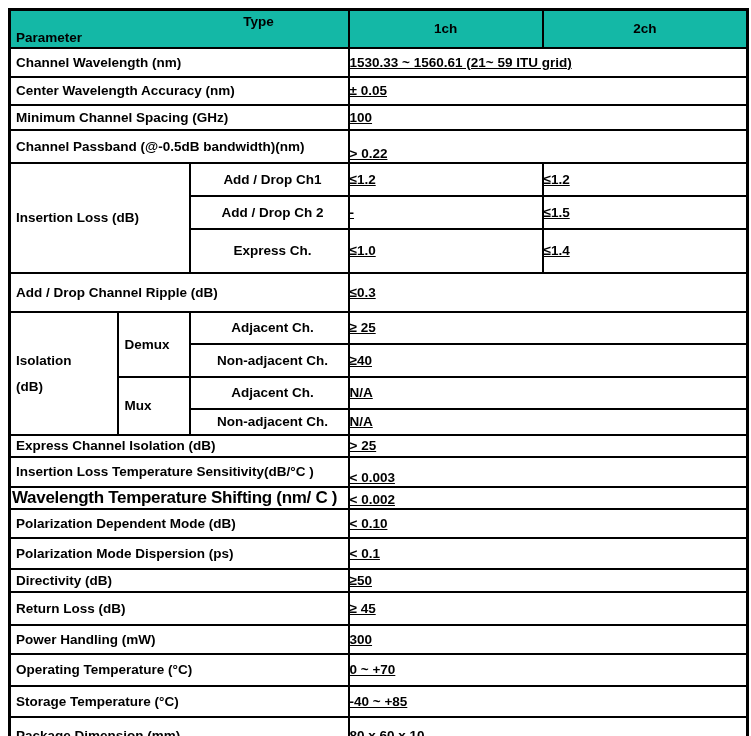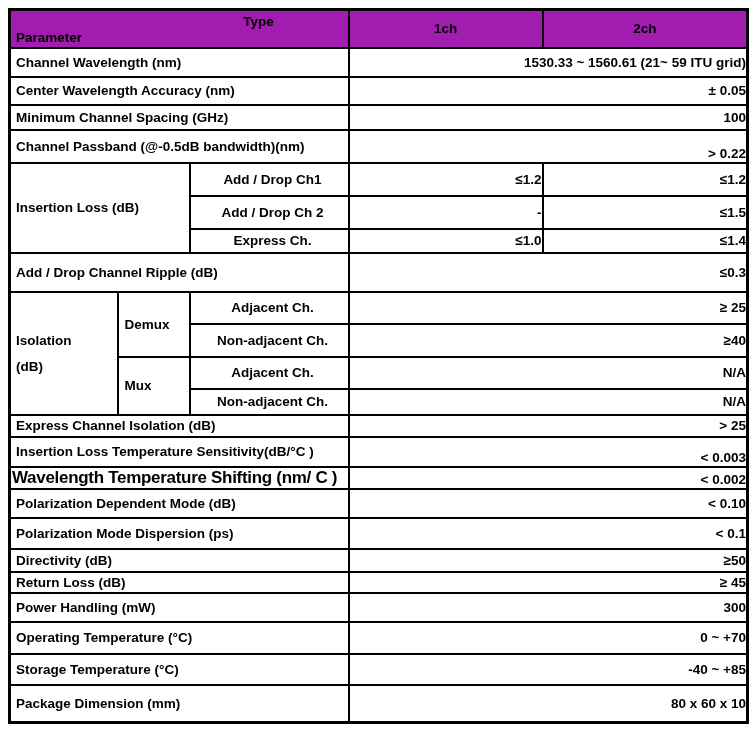--- a/index.html
+++ b/index.html
@@ -24,21 +24,21 @@
     border: 2px solid #000;
     color: #000;
     font-weight: 700;
     font-size: 13.5px;
     vertical-align: middle;
     white-space: nowrap;
     overflow: visible;
     padding: 0;
   }
   
-  tr.hdr td { background: #a21caf; }
+  tr.hdr td { background: #14b8a6; }
   td.type-param {
     position: relative;
   }
   td.type-param .type-label {
     position: absolute;
     top: 3px;
     left: 69%;
   }
   td.type-param .param-label {
     position: absolute;
@@ -63,21 +63,22 @@
   }
   td.iso-lbl div.l1 { margin-bottom: 11px; }
   td.lbl.flush {
     padding-left: 1px;
     font-size: 17px;
     letter-spacing: -0.3px;
   }
 
   
   td.val {
-    text-align: right;
+    text-align: left;
+    text-decoration: underline;
   }
   td.vb {
     vertical-align: bottom;
     padding-bottom: 1px;
     line-height: 14px;
   }
 </style>
 </head>
 <body>
 
@@ -122,21 +123,21 @@
       <td colspan="2" rowspan="3" class="lbl">Insertion Loss (dB)</td>
       <td class="sublbl">Add / Drop Ch1</td>
       <td class="val">≤1.2</td>
       <td class="val">≤1.2</td>
     </tr>
     <tr style="height:33px">
       <td class="sublbl">Add / Drop Ch 2</td>
       <td class="val">-</td>
       <td class="val">≤1.5</td>
     </tr>
-    <tr style="height:24px">
+    <tr style="height:44px">
       <td class="sublbl">Express Ch.</td>
       <td class="val">≤1.0</td>
       <td class="val">≤1.4</td>
     </tr>
 
     <tr style="height:39px">
       <td colspan="3" class="lbl">Add / Drop Channel Ripple (dB)</td>
       <td colspan="2" class="val">≤0.3</td>
     </tr>
 
@@ -180,21 +181,21 @@
       <td colspan="2" class="val">&lt; 0.10</td>
     </tr>
     <tr style="height:31px">
       <td colspan="3" class="lbl">Polarization Mode Dispersion (ps)</td>
       <td colspan="2" class="val">&lt; 0.1</td>
     </tr>
     <tr style="height:23px">
       <td colspan="3" class="lbl">Directivity (dB)</td>
       <td colspan="2" class="val">≥50</td>
     </tr>
-    <tr style="height:21px">
+    <tr style="height:33px">
       <td colspan="3" class="lbl">Return Loss (dB)</td>
       <td colspan="2" class="val">≥ 45</td>
     </tr>
     <tr style="height:29px">
       <td colspan="3" class="lbl">Power Handling (mW)</td>
       <td colspan="2" class="val">300</td>
     </tr>
     <tr style="height:32px">
       <td colspan="3" class="lbl">Operating Temperature (°C)</td>
       <td colspan="2" class="val">0 ~ +70</td>

